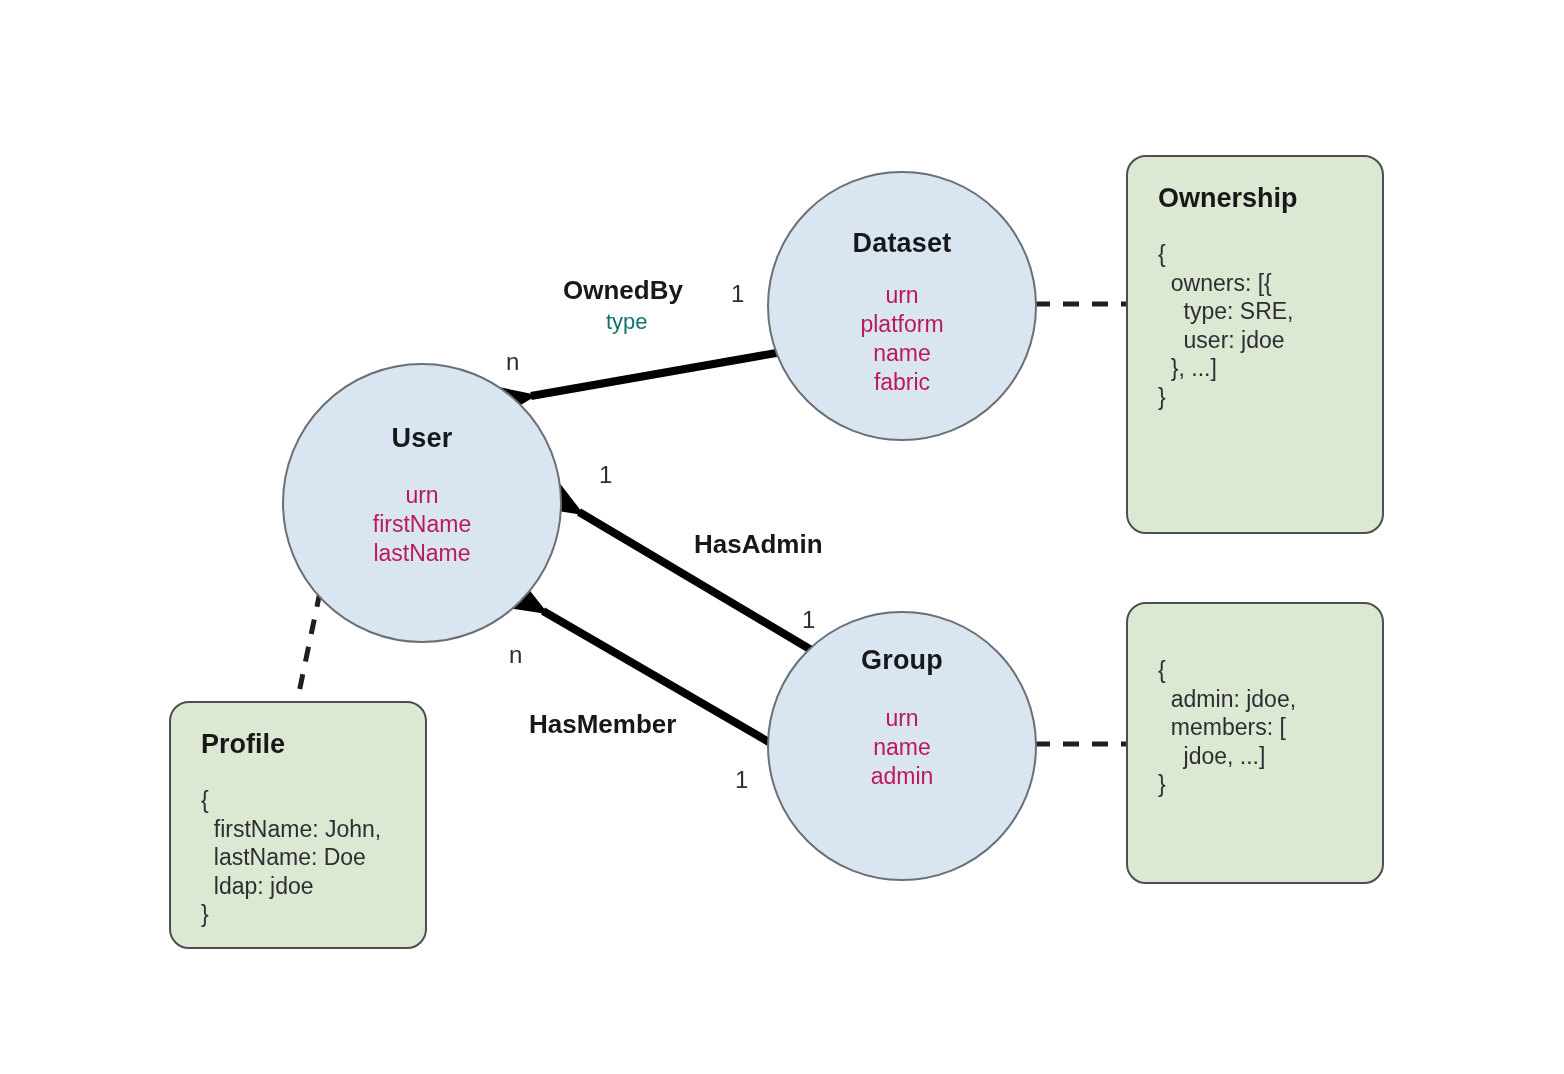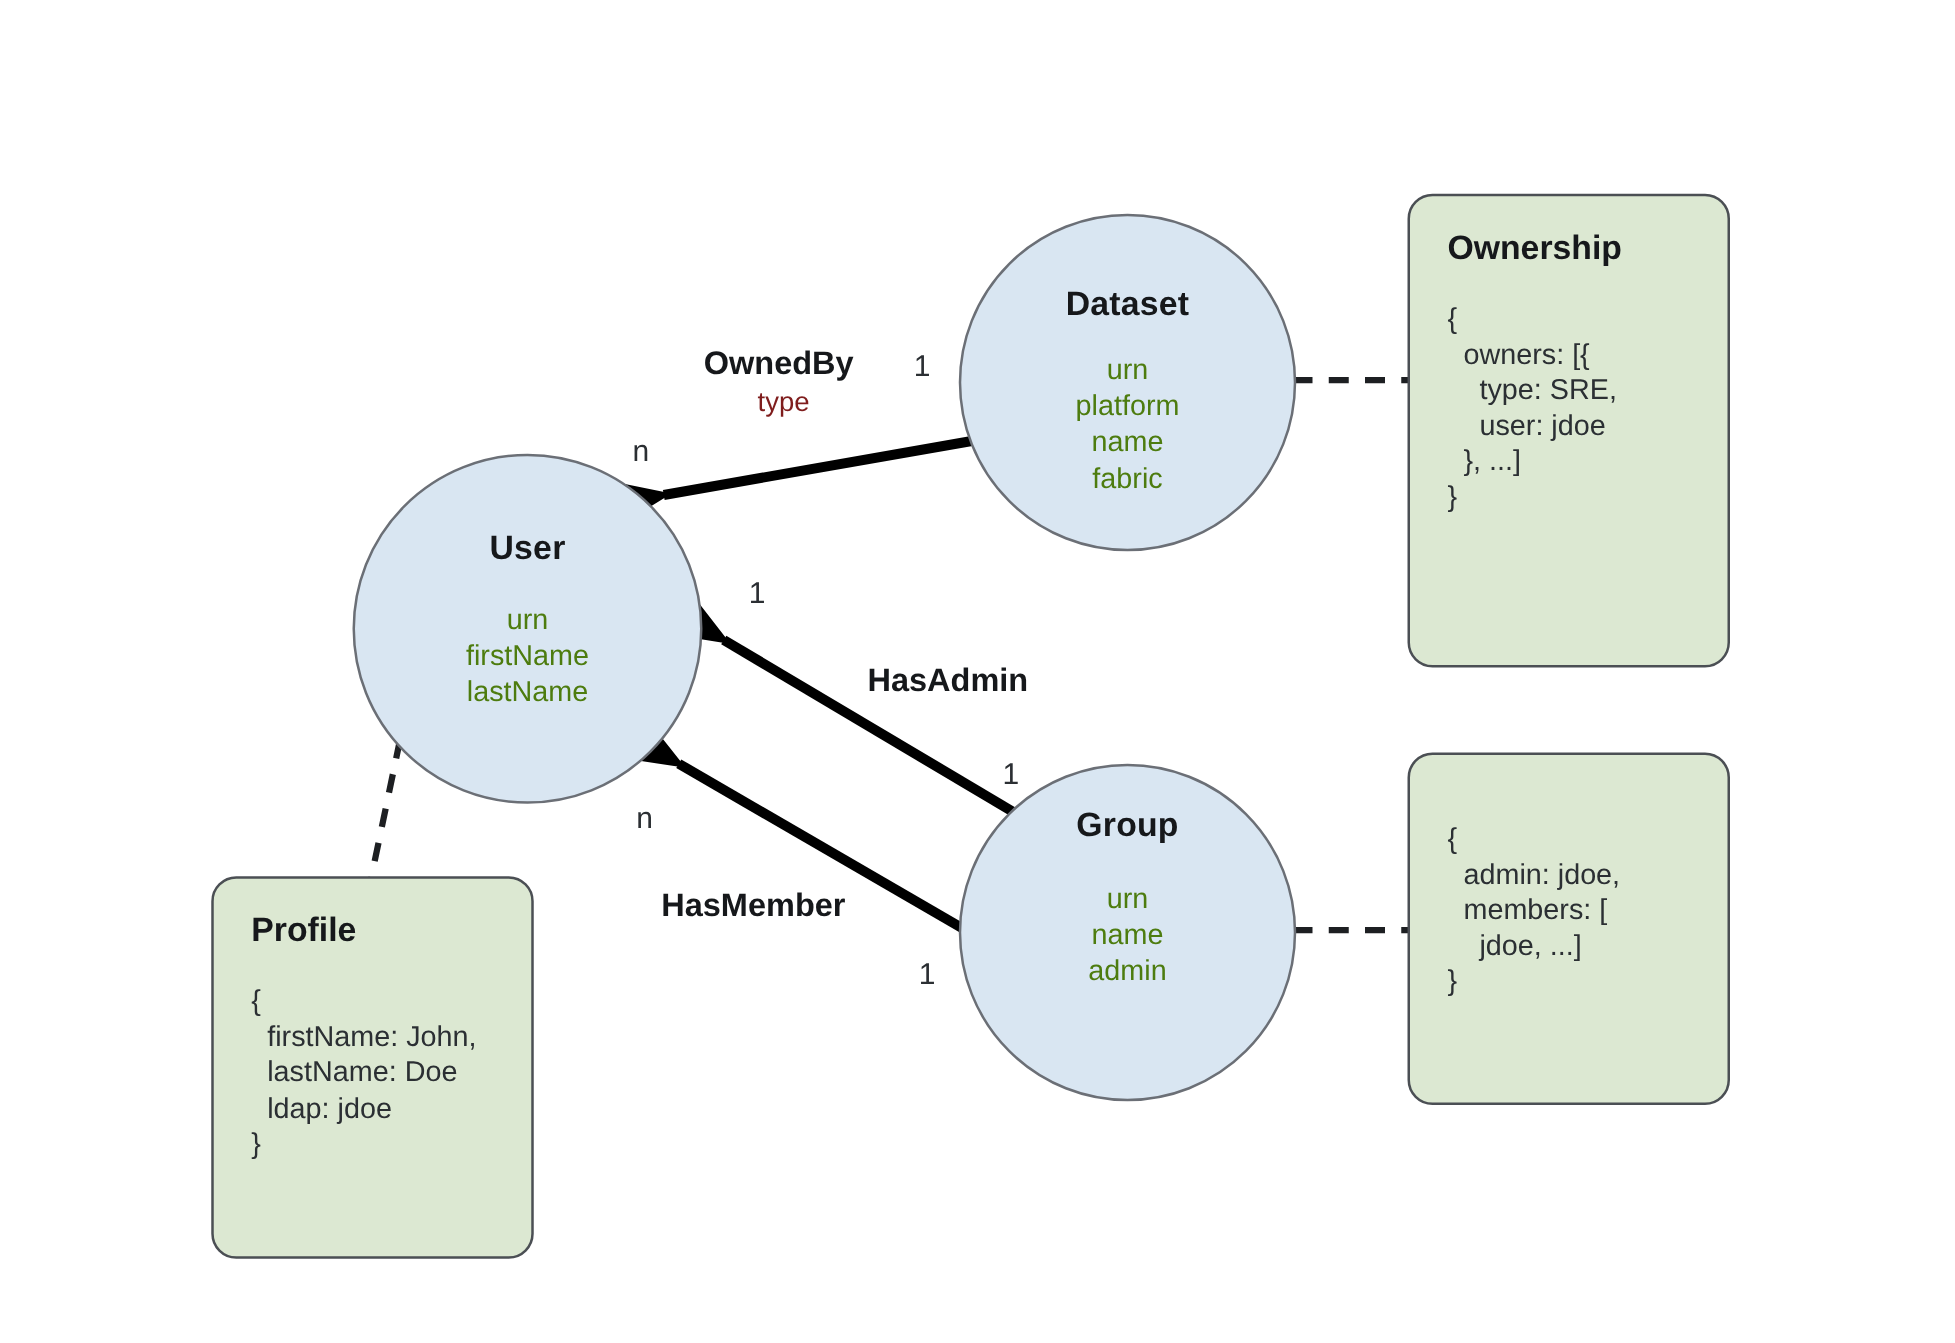--- a/index.html
+++ b/index.html
@@ -39,21 +39,21 @@
     text-align: center;
   }
   .entity .ent-title {
     font-weight: bold;
     font-size: 27px;
     color: #16181b;
     letter-spacing: 0.2px;
   }
   .entity .ent-attrs {
     font-size: 23px;
-    color: #4d7c0f;
+    color: #be185d;
     line-height: 1.26;
   }
   .entity .ent-attrs div { white-space: nowrap; }
 
   #ent-user      { left: 282px; top: 363px; width: 280px; height: 280px; }
   #ent-user .ent-title { margin-top: 58px; }
   #ent-user .ent-attrs { margin-top: 27px; }
 
   #ent-dataset   { left: 767px; top: 171px; width: 270px; height: 270px; }
   #ent-dataset .ent-title { margin-top: 55px; }
@@ -79,35 +79,35 @@
   }
   .aspect .asp-body {
     margin-top: 26px;
     font-size: 23px;
     color: #2b2f33;
     line-height: 1.24;
     white-space: pre;
   }
   #asp-ownership { left: 1126px; top: 155px; width: 258px; height: 379px; }
   #asp-membership{ left: 1126px; top: 602px; width: 258px; height: 282px; }
-  #asp-profile   { left: 169px;  top: 701px; width: 258px; height: 306px; }
+  #asp-profile   { left: 169px;  top: 701px; width: 258px; height: 248px; }
 
   
   .edge-label {
     position: absolute;
     font-size: 26px;
     font-weight: bold;
     color: #16181b;
     white-space: nowrap;
   }
   .edge-sublabel {
     position: absolute;
     font-size: 22px;
     font-weight: normal;
-    color: #7f1d1d;
+    color: #0f766e;
     white-space: nowrap;
   }
   .card {
     position: absolute;
     font-size: 24px;
     color: #2b2f33;
     white-space: nowrap;
   }
   #lbl-ownedby    { left: 563px; top: 275px; }
   #lbl-ownedby-type { left: 606px; top: 309px; }

